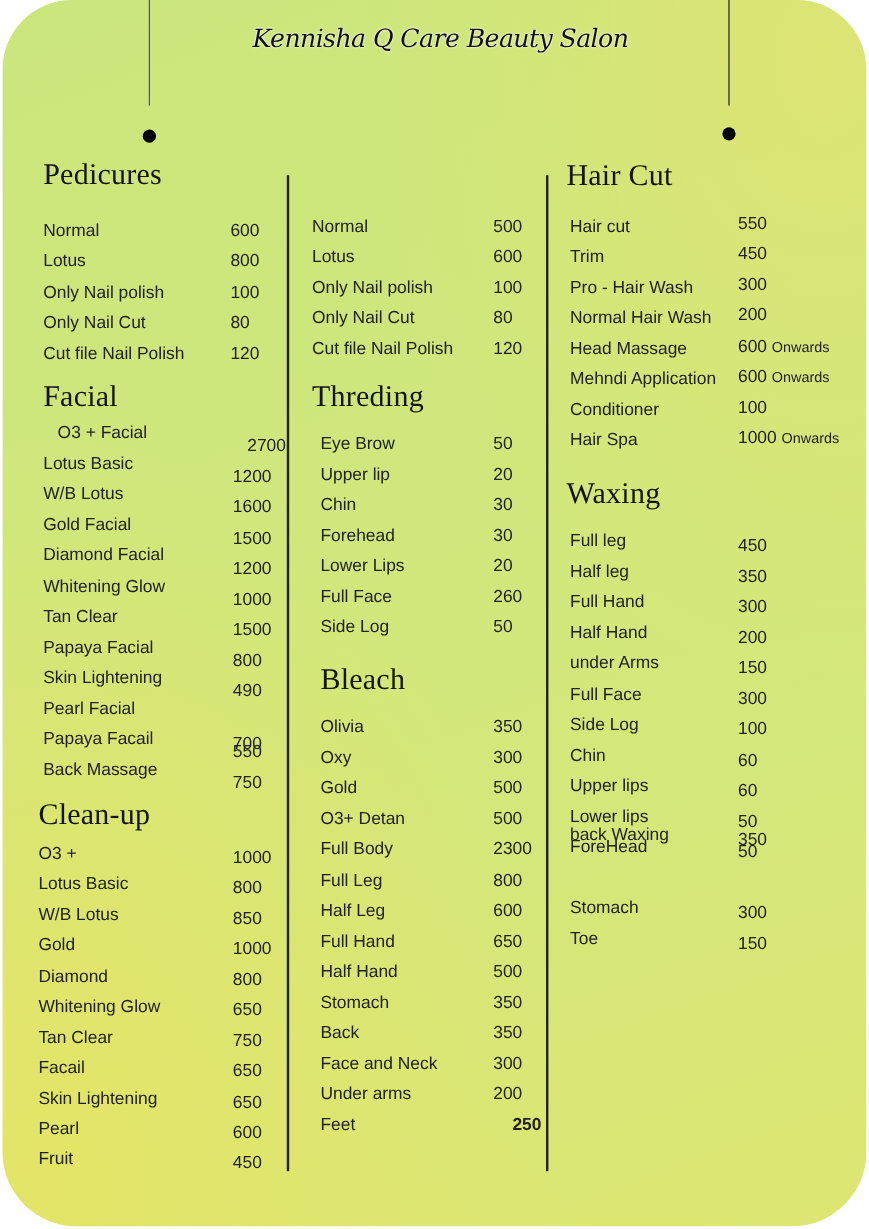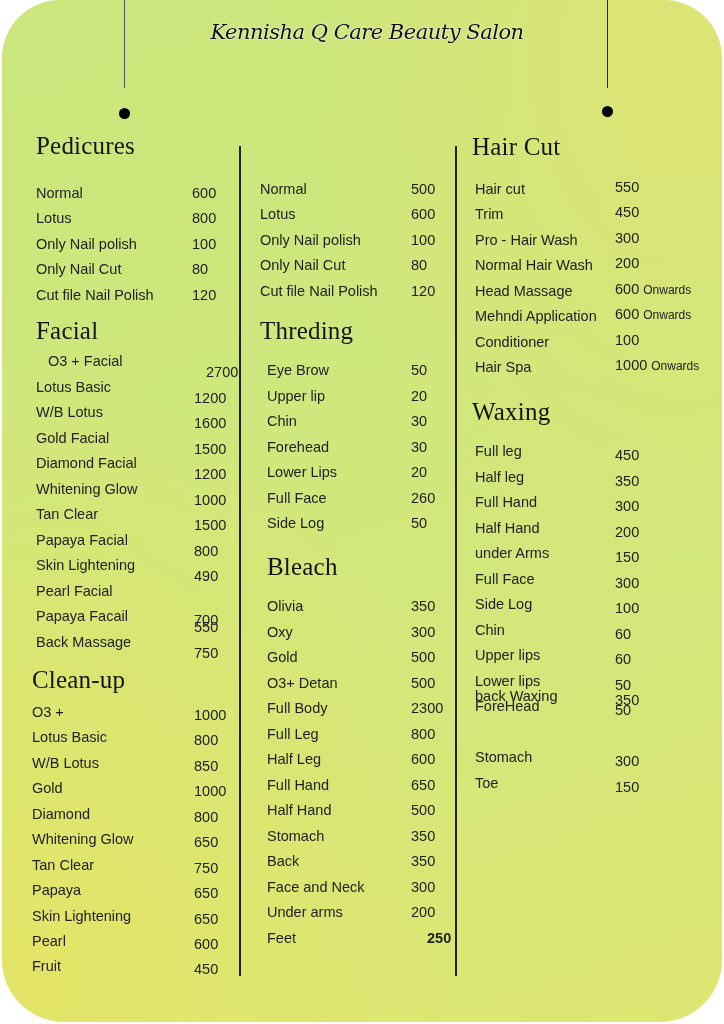--- a/index.html
+++ b/index.html
@@ -79,21 +79,21 @@
   <div class="section" style="left:30px; top:666px;">
     <h2>Clean-up</h2>
   </div>
   <div class="row" style="left:30px; top:704px;"><span>O3 +</span><span class="price" style="left:162px; top:3px;">1000</span></div>
   <div class="row" style="left:30px; top:729px;"><span>Lotus Basic</span><span class="price" style="left:162px; top:3px;">800</span></div>
   <div class="row" style="left:30px; top:755px;"><span>W/B Lotus</span><span class="price" style="left:162px; top:3px;">850</span></div>
   <div class="row" style="left:30px; top:780px;"><span>Gold</span><span class="price" style="left:162px; top:3px;">1000</span></div>
   <div class="row" style="left:30px; top:806px;"><span>Diamond</span><span class="price" style="left:162px; top:3px;">800</span></div>
   <div class="row" style="left:30px; top:831px;"><span>Whitening Glow</span><span class="price" style="left:162px; top:3px;">650</span></div>
   <div class="row" style="left:30px; top:857px;"><span>Tan Clear</span><span class="price" style="left:162px; top:3px;">750</span></div>
-  <div class="row" style="left:30px; top:882px;"><span>Papaya</span><span class="price" style="left:162px; top:3px;">650</span></div>
+  <div class="row" style="left:30px; top:882px;"><span>Facail</span><span class="price" style="left:162px; top:3px;">650</span></div>
   <div class="row" style="left:30px; top:908px;"><span>Skin Lightening</span><span class="price" style="left:162px; top:3px;">650</span></div>
   <div class="row" style="left:30px; top:933px;"><span>Pearl</span><span class="price" style="left:162px; top:3px;">600</span></div>
   <div class="row" style="left:30px; top:958px;"><span>Fruit</span><span class="price" style="left:162px; top:3px;">450</span></div>
 
   <div class="row" style="left:258px; top:181px;"><span>Normal</span><span class="price" style="left:151px;">500</span></div>
   <div class="row" style="left:258px; top:206px;"><span>Lotus</span><span class="price" style="left:151px;">600</span></div>
   <div class="row" style="left:258px; top:232px;"><span>Only Nail polish</span><span class="price" style="left:151px;">100</span></div>
   <div class="row" style="left:258px; top:257px;"><span>Only Nail Cut</span><span class="price" style="left:151px;">80</span></div>
   <div class="row" style="left:258px; top:283px;"><span>Cut file Nail Polish</span><span class="price" style="left:151px;">120</span></div>
 

